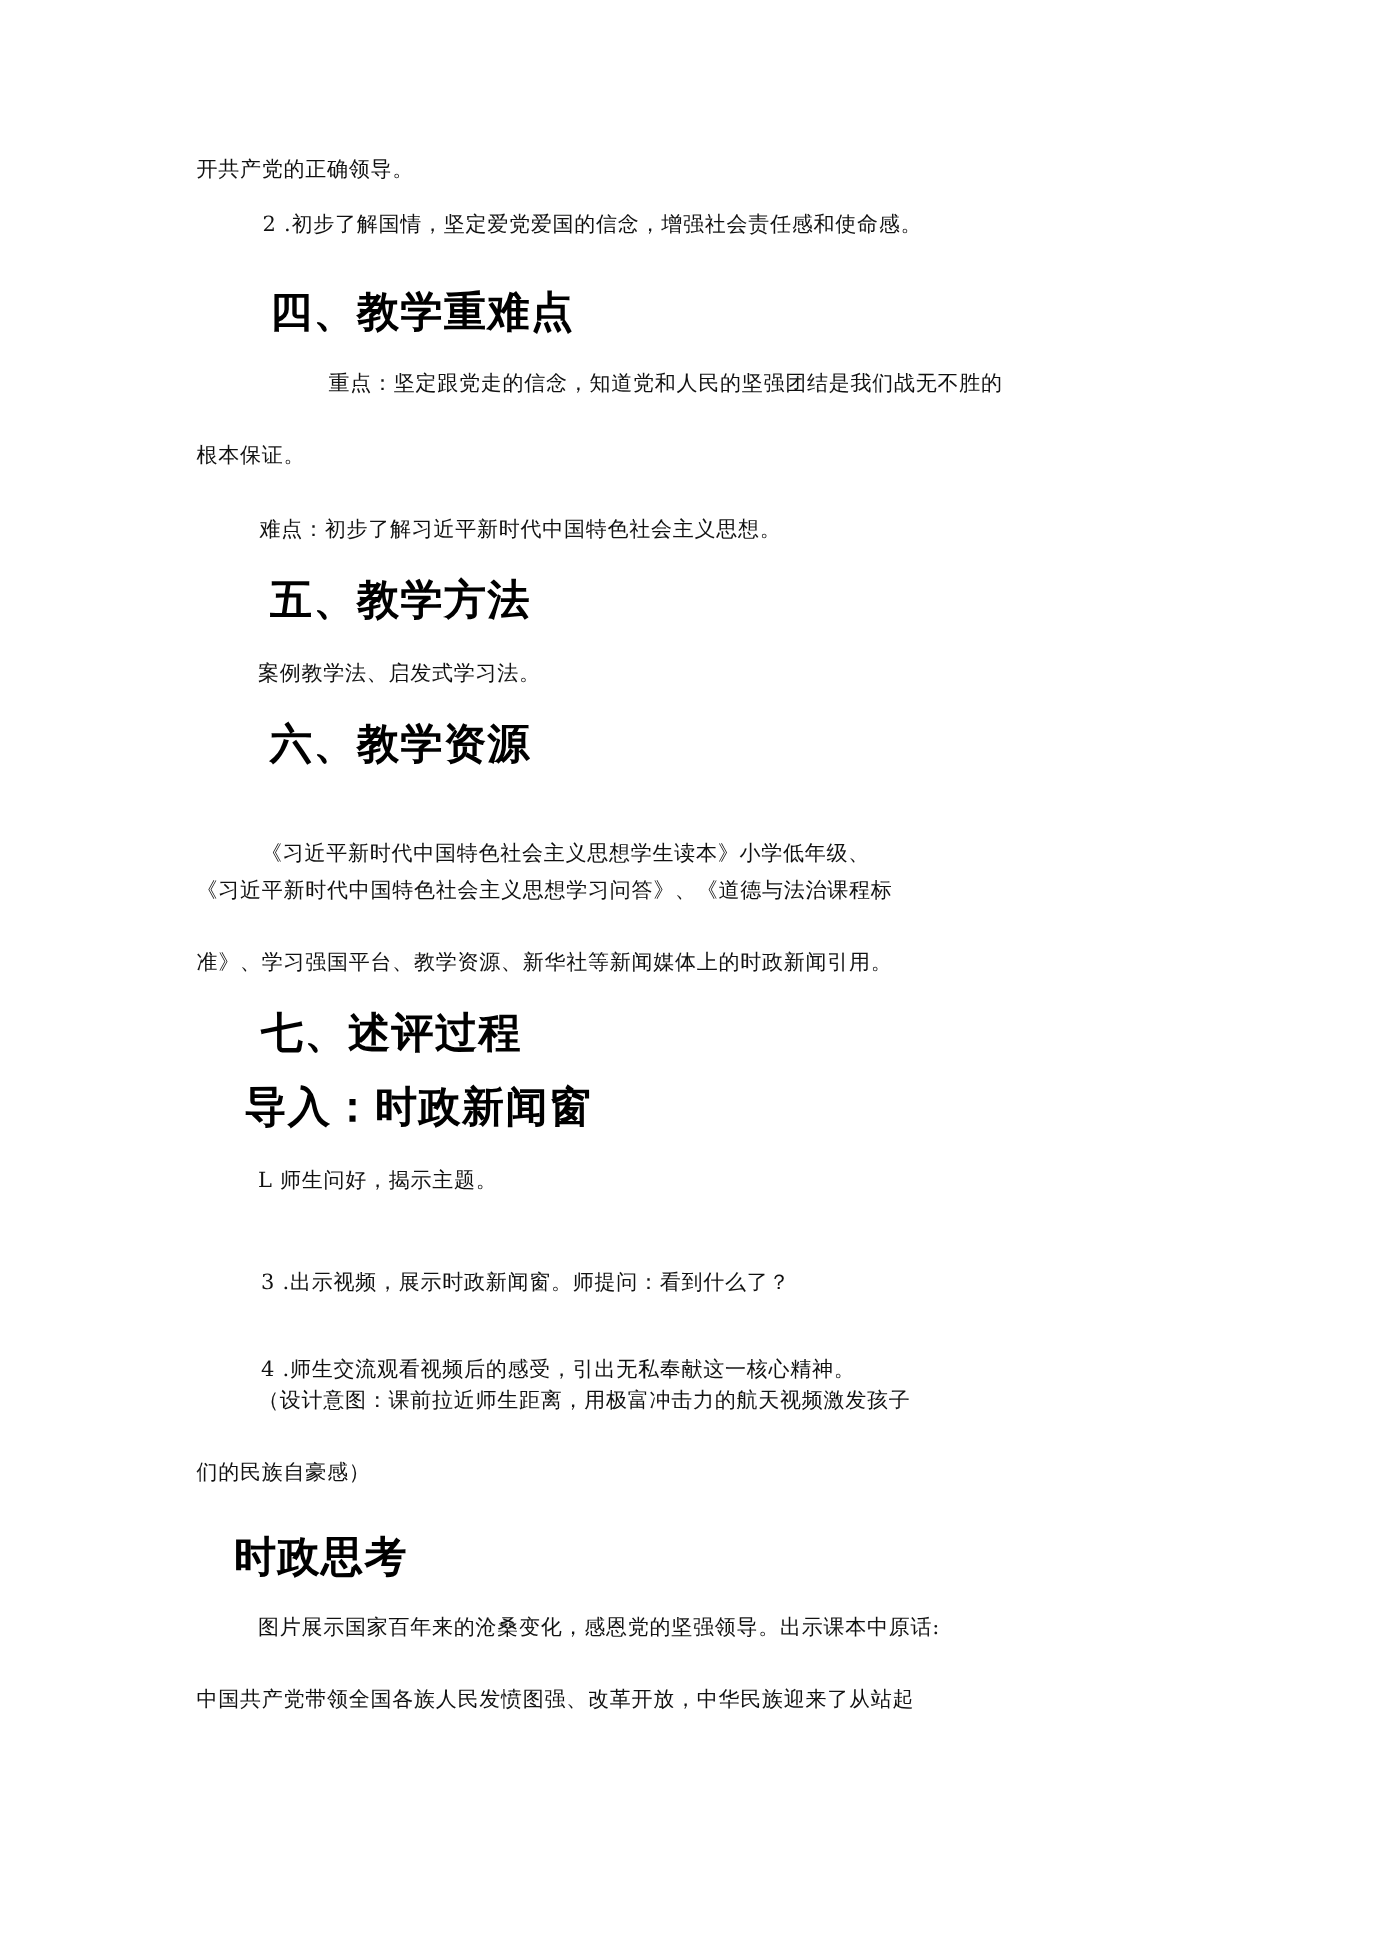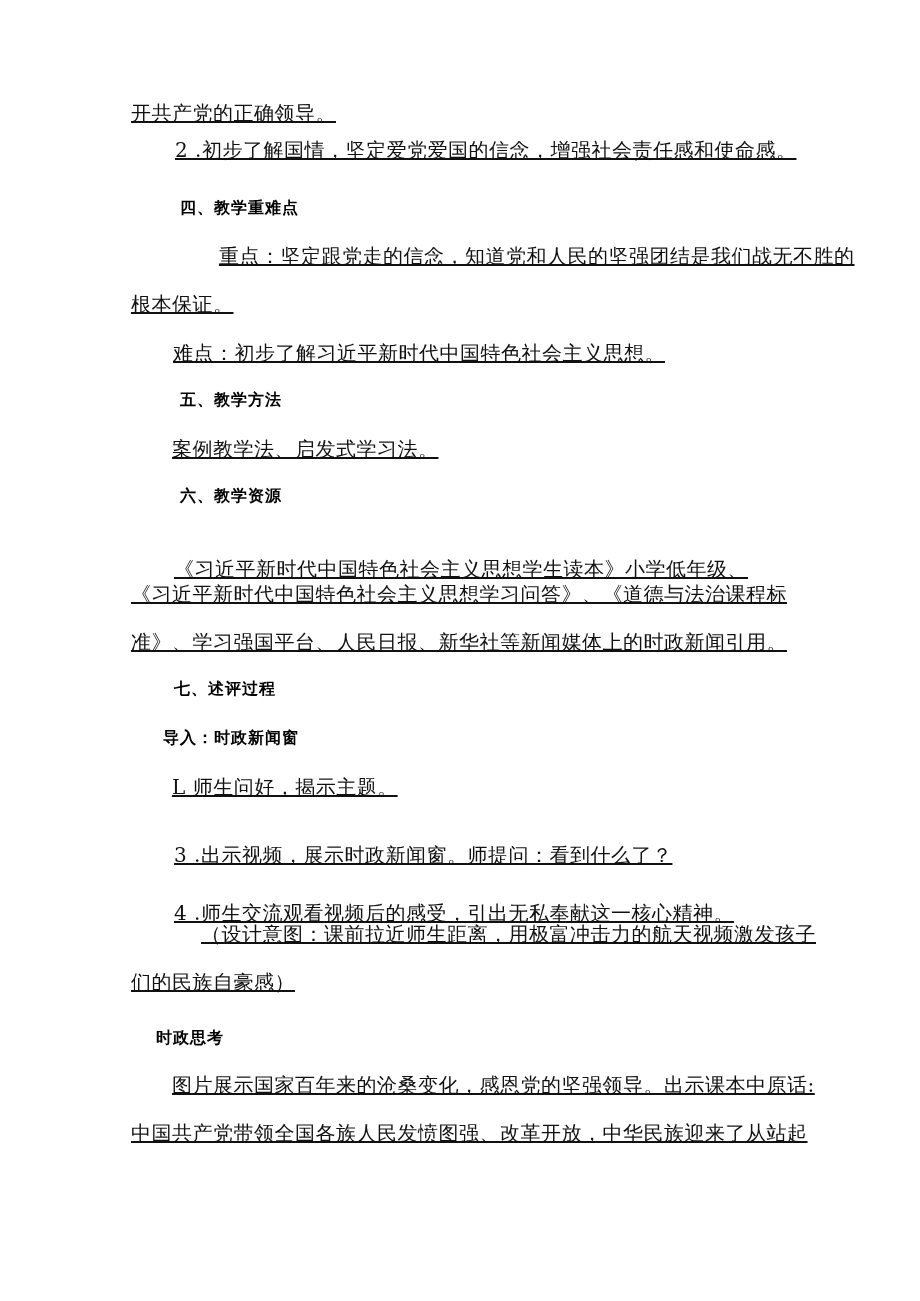--- a/index.html
+++ b/index.html
@@ -1,45 +1,45 @@
 <!DOCTYPE html>
 <html><head>
 <meta charset="utf-8">
 <style>
   html, body { margin: 0; padding: 0; background: #ffffff; }
   body { width: 920px; height: 1301px; position: relative; overflow: hidden;
          font-family: "DejaVu Serif", "Liberation Serif", serif; color: #111; }
-  .line { position: absolute; white-space: nowrap; font-size: 20px; line-height: 24px; letter-spacing: 0.5px; text-decoration: underline; }
+  .line { position: absolute; white-space: nowrap; font-size: 14px; line-height: 24px; letter-spacing: 0.5px; }
   .h { position: absolute; white-space: nowrap; font-family: "DejaVu Sans", "Liberation Sans", sans-serif;
-       font-weight: bold; font-size: 16px; line-height: 28px; color: #000; letter-spacing: 1px; }
+       font-weight: bold; font-size: 28px; line-height: 28px; color: #000; letter-spacing: 1px; }
 </style>
 </head>
 <body>
 
 <div>
   <div class="line" style="left:131px; top:101px;">开共产党的正确领导。</div>
   <div class="line" style="left:175px; top:138px;">2 .初步了解国情，坚定爱党爱国的信念，增强社会责任感和使命感。</div>
 
   <div class="h" style="left:180px; top:194px;">四、教学重难点</div>
   <div class="line" style="left:175px; top:244px;margin-left:44px;">重点：坚定跟党走的信念，知道党和人民的坚强团结是我们战无不胜的</div>
   <div class="line" style="left:131px; top:292px;">根本保证。</div>
   <div class="line" style="left:173px; top:341px;">难点：初步了解习近平新时代中国特色社会主义思想。</div>
 
   <div class="h" style="left:180px; top:386px;">五、教学方法</div>
   <div class="line" style="left:172px; top:437px;">案例教学法、启发式学习法。</div>
 
   <div class="h" style="left:180px; top:482px;">六、教学资源</div>
   <div class="line" style="left:174px; top:533px;margin-top:24px;">《习近平新时代中国特色社会主义思想学生读本》小学低年级、</div>
   <div class="line" style="left:131px; top:582px;">《习近平新时代中国特色社会主义思想学习问答》、《道德与法治课程标</div>
-  <div class="line" style="left:131px; top:630px;">准》、学习强国平台、人民日报、新华社等新闻媒体上的时政新闻引用。</div>
+  <div class="line" style="left:131px; top:630px;">准》、学习强国平台、教学资源、新华社等新闻媒体上的时政新闻引用。</div>
 
   <div class="h" style="left:174px; top:675px;">七、述评过程</div>
   <div class="h" style="left:163px; top:724px;">导入：时政新闻窗</div>
   <div class="line" style="left:172px; top:775px;">L 师生问好，揭示主题。</div>
   <div class="line" style="left:174px; top:843px;">3 .出示视频，展示时政新闻窗。师提问：看到什么了？</div>
   <div class="line" style="left:174px; top:873px;margin-top:28px;">4 .师生交流观看视频后的感受，引出无私奉献这一核心精神。</div>
-  <div class="line" style="left:172px; top:922px;margin-left:29px;">（设计意图：课前拉近师生距离，用极富冲击力的航天视频激发孩子</div>
+  <div class="line" style="left:172px; top:922px;">（设计意图：课前拉近师生距离，用极富冲击力的航天视频激发孩子</div>
   <div class="line" style="left:131px; top:970px;">们的民族自豪感）</div>
 
   <div class="h" style="left:156px; top:1024px;">时政思考</div>
   <div class="line" style="left:172px; top:1073px;">图片展示国家百年来的沧桑变化，感恩党的坚强领导。出示课本中原话:</div>
   <div class="line" style="left:131px; top:1121px;">中国共产党带领全国各族人民发愤图强、改革开放，中华民族迎来了从站起</div>
 </div>
 
 </body></html>

